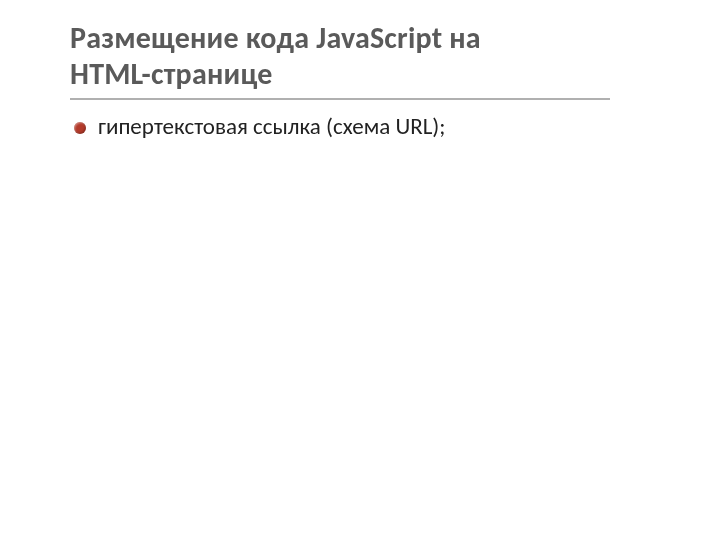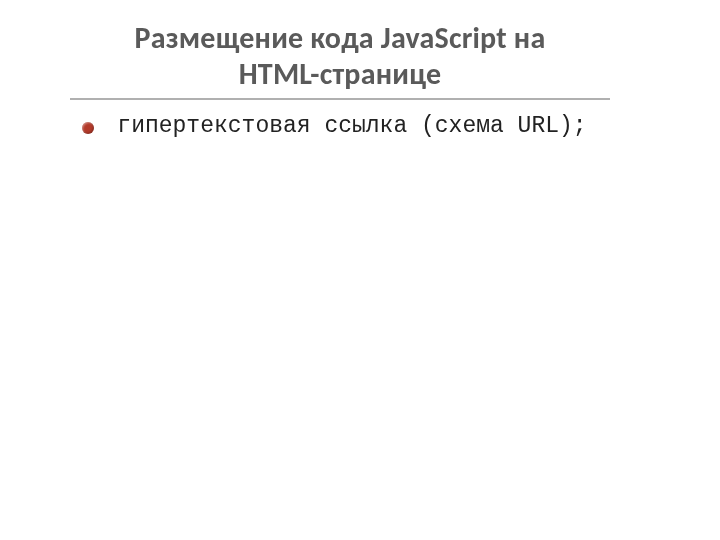--- a/index.html
+++ b/index.html
@@ -11,42 +11,40 @@
     font-family: "Calibri", "Segoe UI", "Arial", sans-serif;
     color: #222;
     overflow: hidden;
   }
   .slide {
     position: relative;
     width: 720px;
     height: 540px;
     box-sizing: border-box;
     padding: 20px 110px 20px 70px;
-    text-align: center;
   }
   .title {
     font-size: 30px;
     font-weight: 700;
     color: #5a5a5a;
     line-height: 1.2;
     margin: 0 0 4px 0;
     letter-spacing: 0.2px;
   }
   .title .line { display: block; }
   .underline {
     height: 2px;
     background: #b0b0b0;
     margin: 6px 0 12px 0;
     width: 100%;
   }
   ul.bullets {
     list-style: none;
     padding: 0;
-    margin: 12px;
-    font-family: Liberation Mono, monospace;
+    margin: 4px;
   }
   ul.bullets li {
     position: relative;
     padding: 0 0 6px 24px;
     font-size: 23px;
     line-height: 1.3;
     color: #222;
   }
   ul.bullets li .dot {
     position: absolute;

